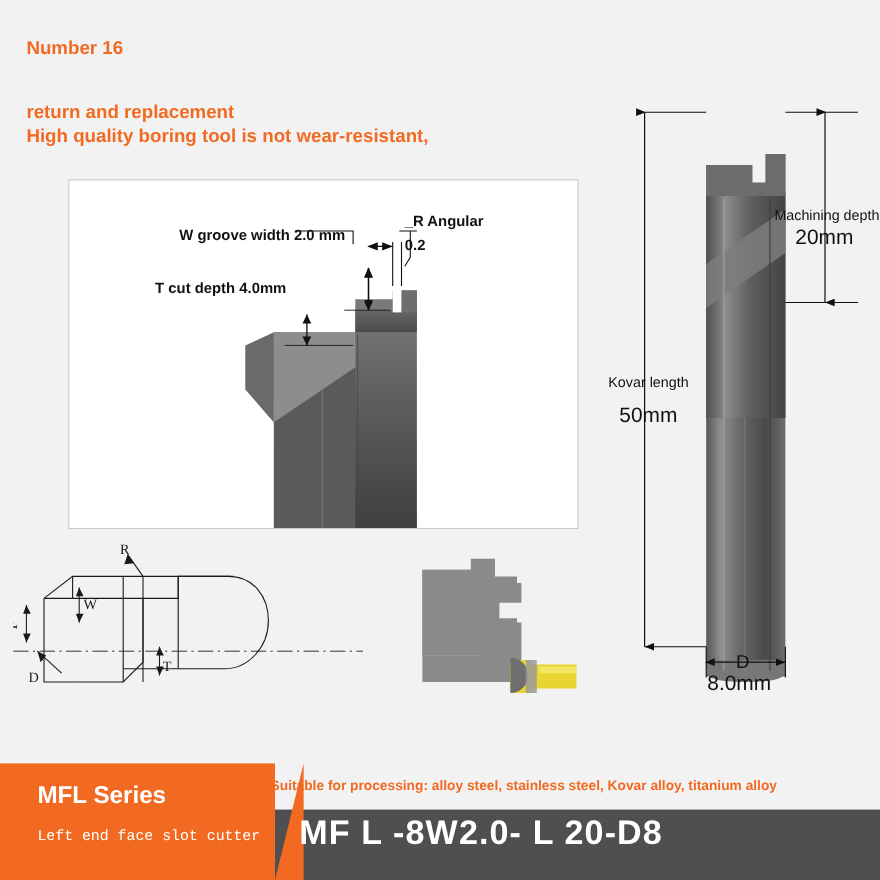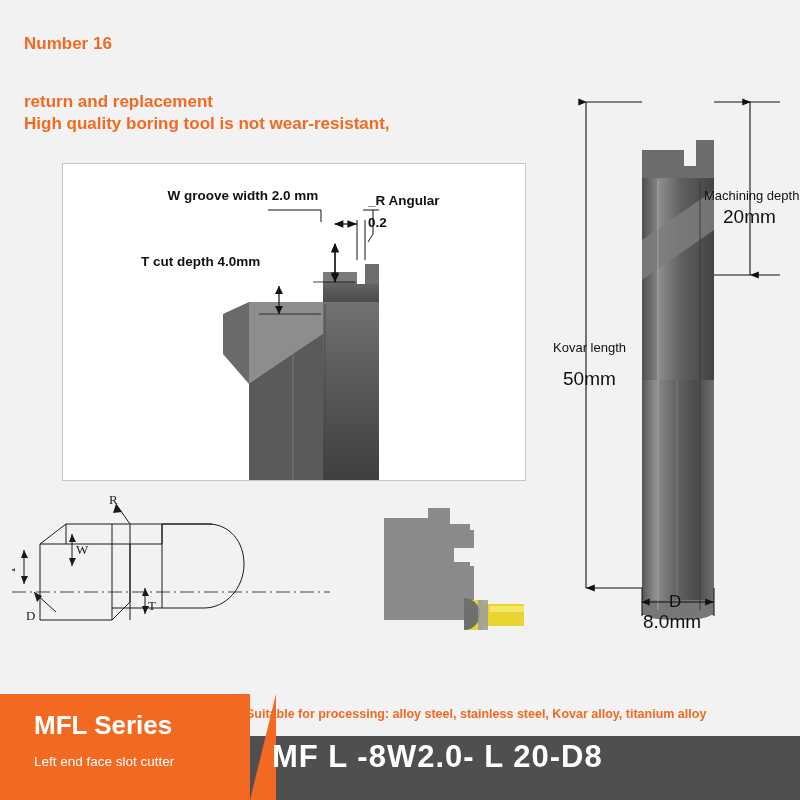--- a/index.html
+++ b/index.html
@@ -65,22 +65,21 @@
   }
   .lbl {
     position: absolute;
     font-size: 13.5px;
     font-weight: bold;
     color: #111;
     white-space: nowrap;
   }
   .lbl-w {
     left: 100px;
-    top: 23px;
-    text-align: center;
+    top: 41px;
     width: 160px;
     font-size: 13.5px;
     line-height: 17px;
   }
   .lbl-r {
     left: 305px;
     top: 29px;
   }
   .lbl-r2 {
     left: 305px;
@@ -163,29 +162,30 @@
     top: 42px;
     width: 570px;
     height: 64px;
     background: #4f4f4f;
   }
   .series-title {
     position: absolute;
     left: 34px;
     top: 16px;
     color: #ffffff;
-    font-size: 26px;
+    font-size: 22px;
     font-weight: bold;
   }
   .series-sub {
     position: absolute;
     left: 34px;
     top: 60px;
     color: #ffffff;
     font-size: 13.5px;
+    font-family: Liberation Mono, monospace;
   }
   .suitable {
     position: absolute;
     left: 246px;
     top: 13px;
     color: #f26a21;
     font-size: 12.5px;
     font-weight: bold;
     white-space: nowrap;
   }

